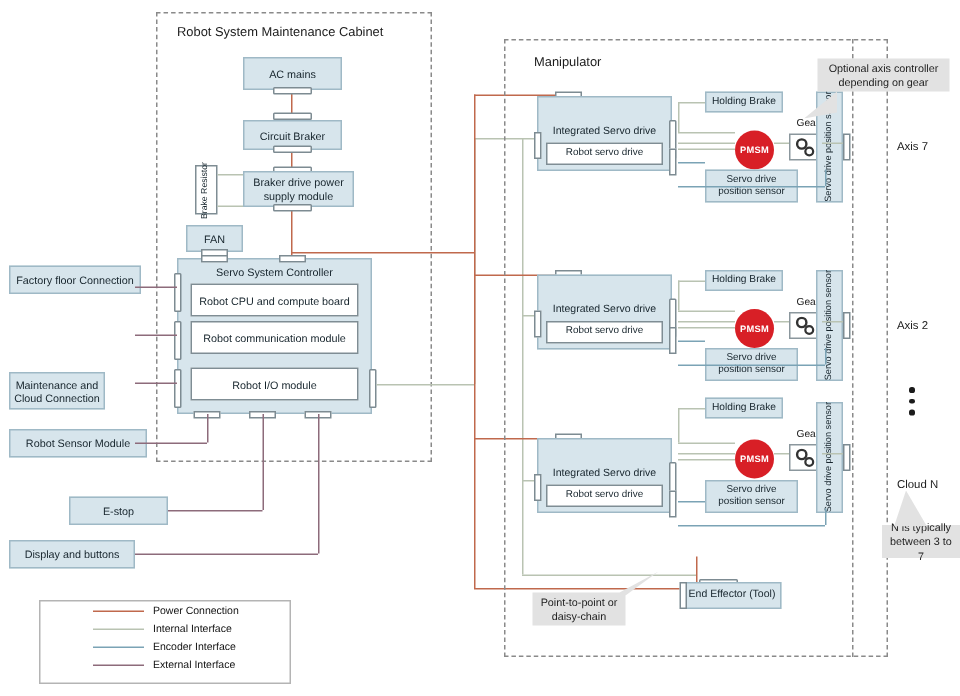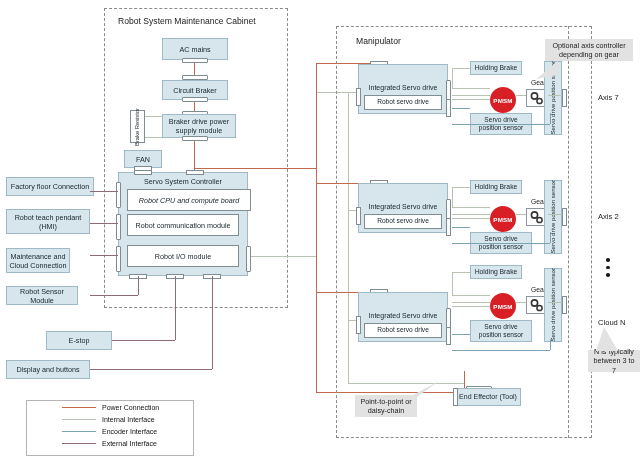--- a/index.html
+++ b/index.html
@@ -161,38 +161,37 @@
   <div class="blk" style="left:124px; top:150px; width:38px; height:18px;">FAN</div>
   <div class="conn sm-hz" style="left:134px; top:166px;"></div>
 
   <div class="blk" style="left:118px; top:172px; width:130px; height:104px; align-items:flex-start; justify-content:center;">
   </div>
   <div style="position:absolute; left:118px; top:177px; width:130px; text-align:center; font-size:7.2px; color:#16242c;">Servo System Controller</div>
 
   <div class="conn sm-hz" style="left:134px; top:170px;"></div>
   <div class="conn sm-hz" style="left:186px; top:170px;"></div>
 
-  <div class="blk white" style="left:127px; top:189px; width:124px; height:22px;font-style:italic;">Robot CPU and compute board</div>
+  <div class="blk white" style="left:127px; top:189px; width:112px; height:22px;">Robot CPU and compute board</div>
   <div class="blk white" style="left:127px; top:214px; width:112px; height:22px;">Robot communication module</div>
   <div class="blk white" style="left:127px; top:245px; width:112px; height:22px;">Robot I/O module</div>
 
   <div class="conn vt" style="left:116px; top:182px;"></div>
   <div class="conn vt" style="left:116px; top:214px;"></div>
   <div class="conn vt" style="left:116px; top:246px;"></div>
 
   <div class="conn vt" style="left:246px; top:246px;"></div>
 
   <div class="conn sm-hz" style="left:129px; top:274px;"></div>
   <div class="conn sm-hz" style="left:166px; top:274px;"></div>
   <div class="conn sm-hz" style="left:203px; top:274px;"></div>
 
   <div class="blk" style="left:6px; top:177px; width:88px; height:19px;">Factory floor Connection</div>
-  <div class="blk" style="left:6px; top:209px; width:84px; height:25px;">Robot teach pendant (HMI)</div>
   <div class="blk" style="left:6px; top:248px; width:64px; height:25px;">Maintenance and Cloud Connection</div>
-  <div class="blk" style="left:6px; top:286px; width:72px; height:19px;">Robot Sensor Module</div>
+  <div class="blk" style="left:6px; top:286px; width:92px; height:19px;">Robot Sensor Module</div>
   <div class="blk" style="left:46px; top:331px; width:66px; height:19px;">E-stop</div>
   <div class="blk" style="left:6px; top:360px; width:84px; height:19px;">Display and buttons</div>
 
   <div class="w h xw" style="left:90px; top:191px; width:28px;"></div>
   <div class="w h xw" style="left:90px; top:223px; width:28px;"></div>
   <div class="w h xw" style="left:90px; top:255px; width:28px;"></div>
 
   <div class="w h xw" style="left:90px; top:295px; width:48px;"></div>
   <div class="w v xw" style="left:138px; top:276px; height:19px;"></div>
 

